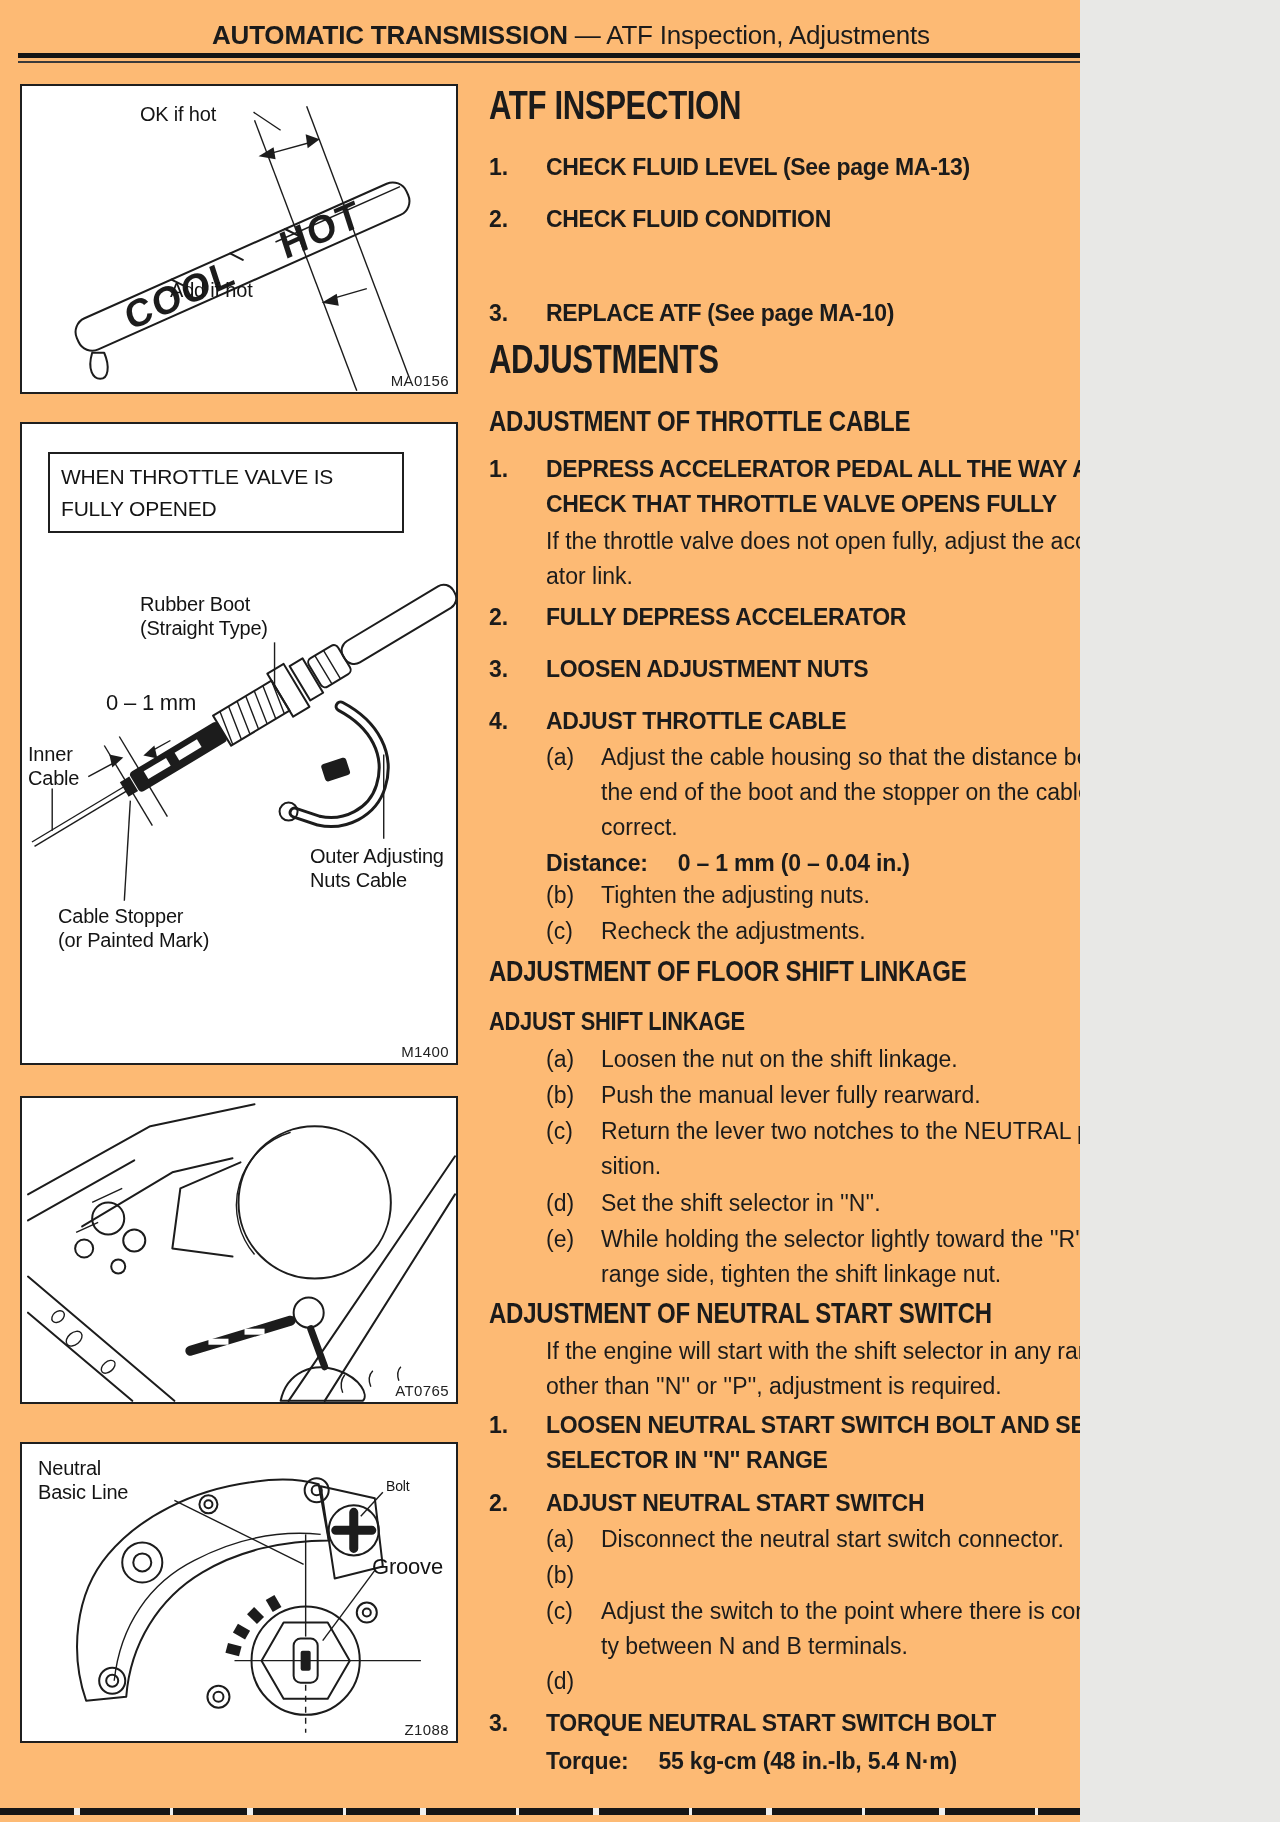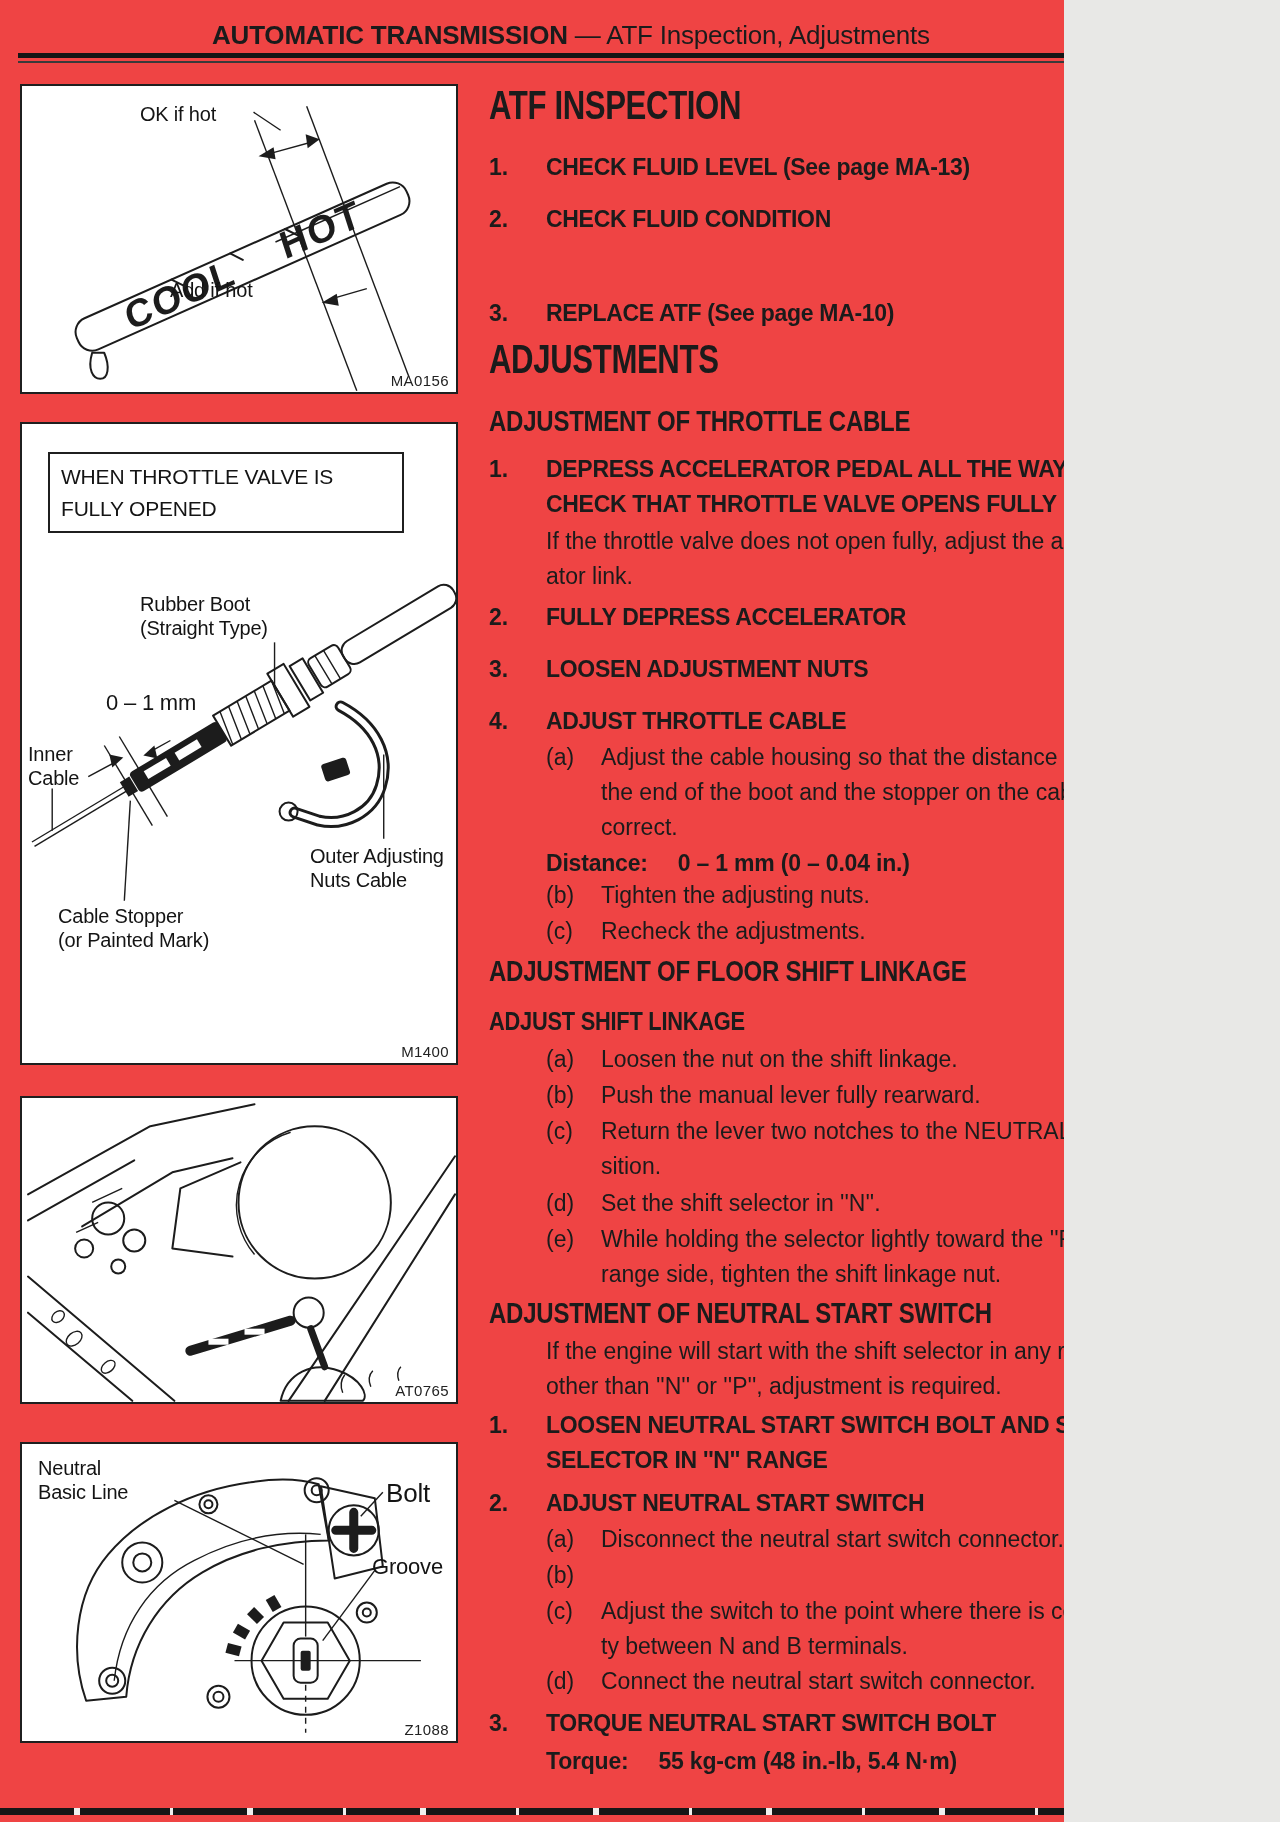--- a/index.html
+++ b/index.html
@@ -1,17 +1,17 @@
 <!DOCTYPE html>
 <html><head>
 <meta charset="utf-8">
 <style>
   html,body{margin:0;padding:0;background:#e8e8e6;}
-  .page{position:relative;width:1064px;height:1822px;background:#ef4444;overflow:hidden;
-        font-family:"Liberation Sans",sans-serif;color:#1b1b1b;}
+  .page{position:relative;width:1064px;height:1822px;background:#fdba74;overflow:hidden;
+        font-family:"Liberation Sans",sans-serif;color:#1b1b1b;padding-left:16px;}
   
   .hdr-title{position:absolute;top:20px;left:212px;font-size:26px;letter-spacing:-0.2px;white-space:nowrap;}
   .hdr-title .b{font-weight:700;}
   .hdr-title .r{font-weight:500;}
   .hdr-page{position:absolute;top:19px;left:1160px;font-size:28px;font-weight:700;letter-spacing:-0.5px;}
   .rule-thick{position:absolute;top:53px;left:18px;width:1244px;height:5px;background:#151515;}
   .rule-thin{position:absolute;top:61px;left:18px;width:1244px;height:2px;background:#3a3a3a;}
   
   .fig{position:absolute;left:20px;width:438px;border:2.5px solid #1f1f1f;background:#fff;box-sizing:border-box;}
   .fig svg{position:absolute;left:0;top:0;width:100%;height:100%;}
@@ -185,21 +185,21 @@
       <rect class="fillk" x="206" y="198" width="10" height="14" transform="rotate(-75 211 205)"></rect>
       <line class="lnthin" x1="212" y1="216" x2="398" y2="216"></line>
       <line class="lnthin" x1="283" y1="90" x2="283" y2="192" stroke-width="2.4"></line>
       <line class="lnthin" x1="283" y1="240" x2="283" y2="288" stroke-dasharray="6 5"></line>
       <line class="lnthin" x1="152" y1="56" x2="281" y2="120"></line>
       <line class="lnthin" x1="360" y1="48" x2="338" y2="72"></line>
       <line class="lnthin" x1="352" y1="126" x2="300" y2="196"></line>
     </svg>
     <span class="fig-label" style="left:16px;top:12px;">Neutral
 Basic Line</span>
-    <span class="fig-label" style="left:364px;top:34px;font-size:26px;text-align:right;">Bolt</span>
+    <span class="fig-label" style="left:364px;top:34px;font-size:14px;text-align:right;">Bolt</span>
     <span class="fig-label" style="left:350px;top:110px;font-size:22px;">Groove</span>
     <span class="fig-code">Z1088</span>
   </div>
 
   <div class="rc h1" style="top:82px;">ATF INSPECTION</div>
 
   <div class="rc item" style="top:150px;">
     <span class="num">1.</span>
     <span class="txt">CHECK FLUID LEVEL (See page MA-13)</span>
   </div>
@@ -297,21 +297,20 @@
   <div class="rc sub" style="top:1558px;">
     <span class="mk">(b)</span>
   </div>
   <div class="rc sub" style="top:1594px;">
     <span class="mk">(c)</span>
     <span class="tx">Adjust the switch to the point where there is continui-
 ty between N and B terminals.</span>
   </div>
   <div class="rc sub" style="top:1664px;">
     <span class="mk">(d)</span>
-    <span class="tx">Connect the neutral start switch connector.</span>
   </div>
   <div class="rc item" style="top:1706px;">
     <span class="num">3.</span>
     <span class="txt">TORQUE NEUTRAL START SWITCH BOLT</span>
   </div>
   <div class="rc spec" style="top:1744px;">
     <span>Torque:</span>
     <span>55 kg-cm (48 in.-lb, 5.4 N·m)</span>
   </div>
 

